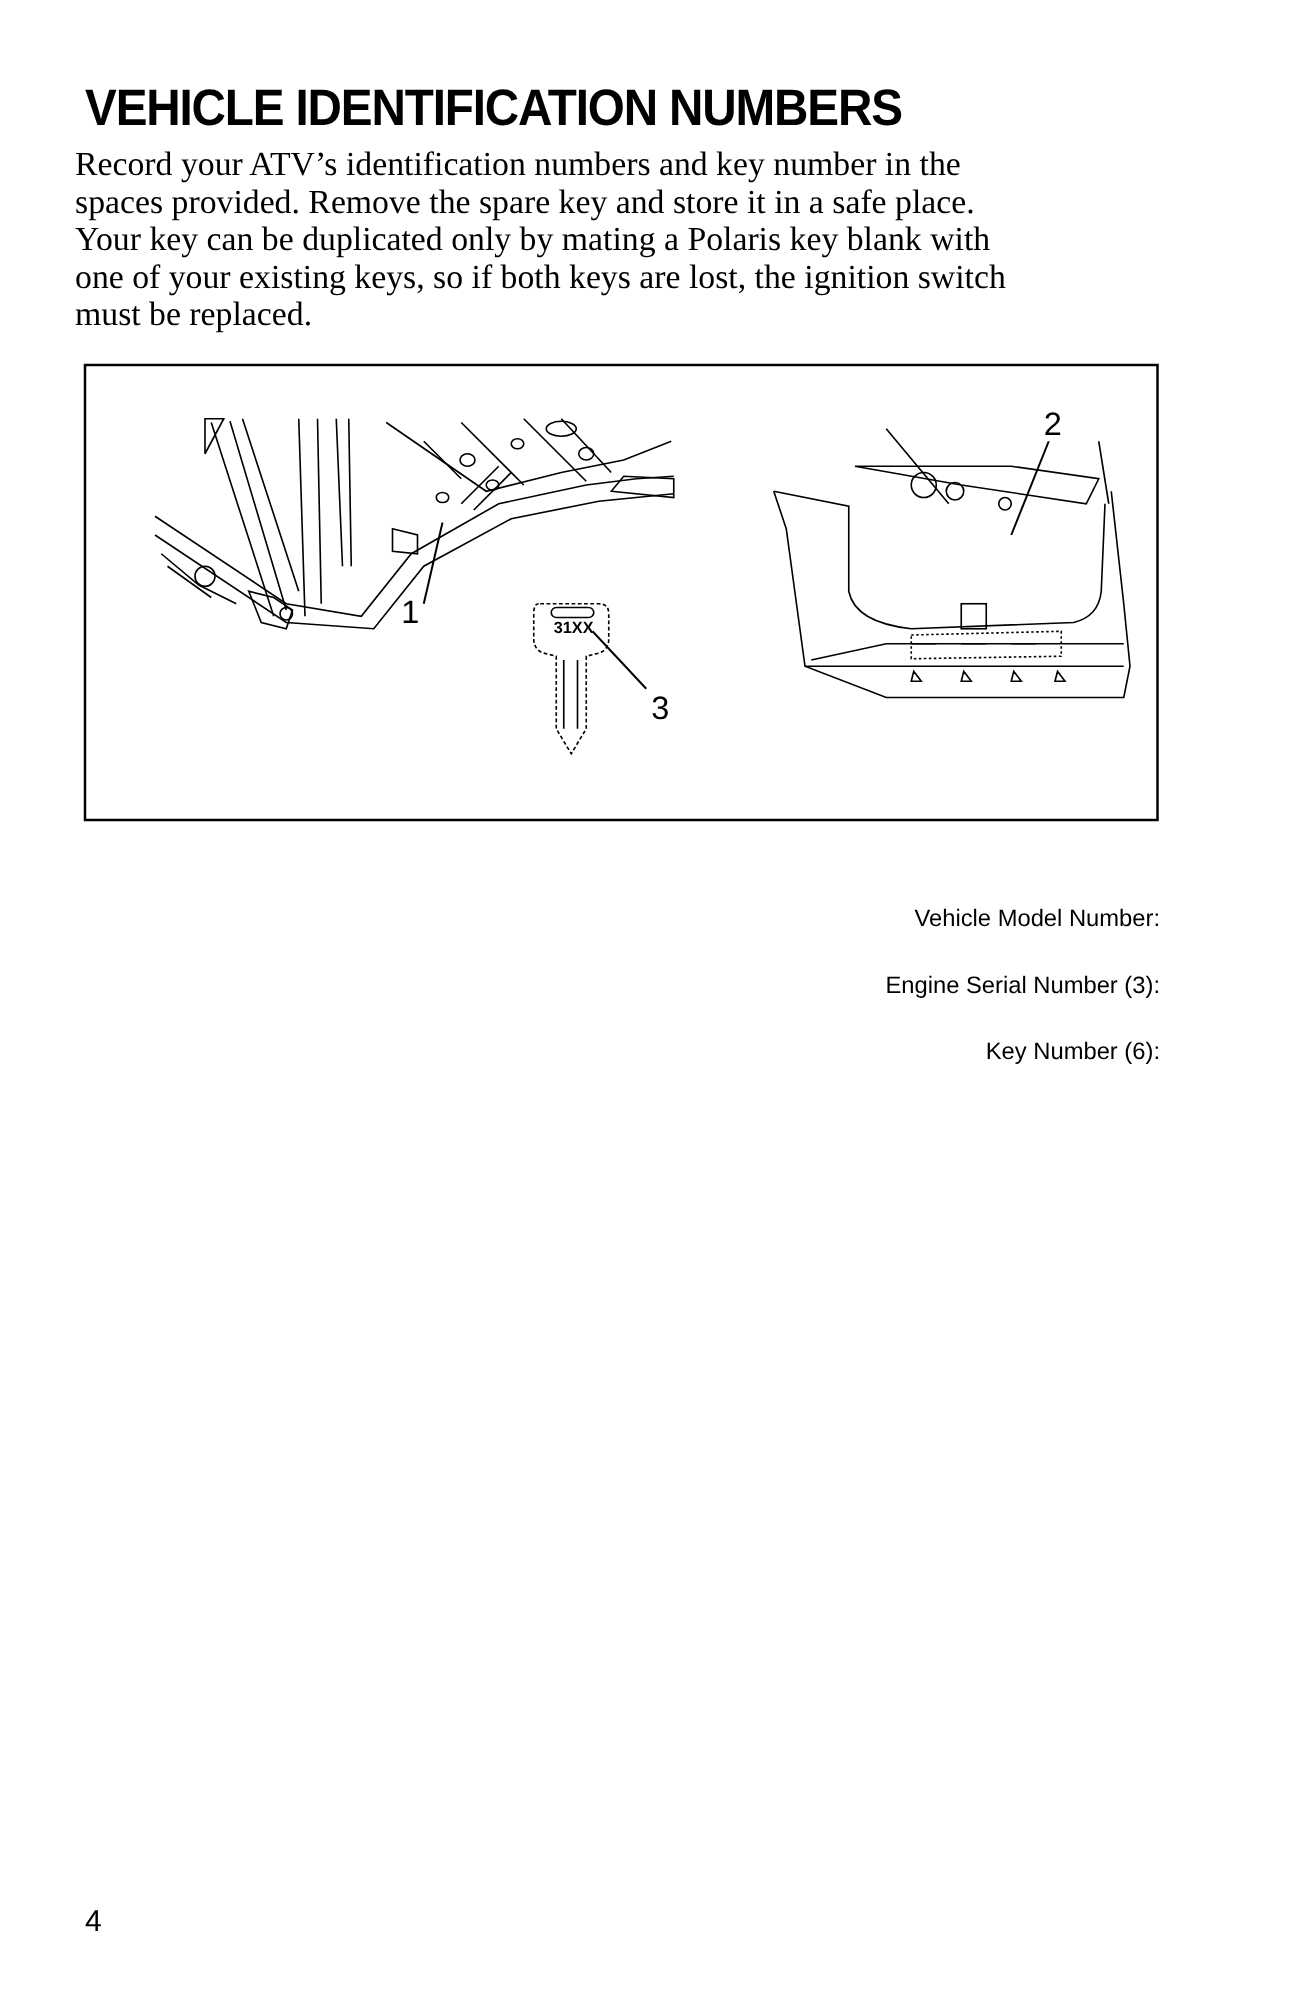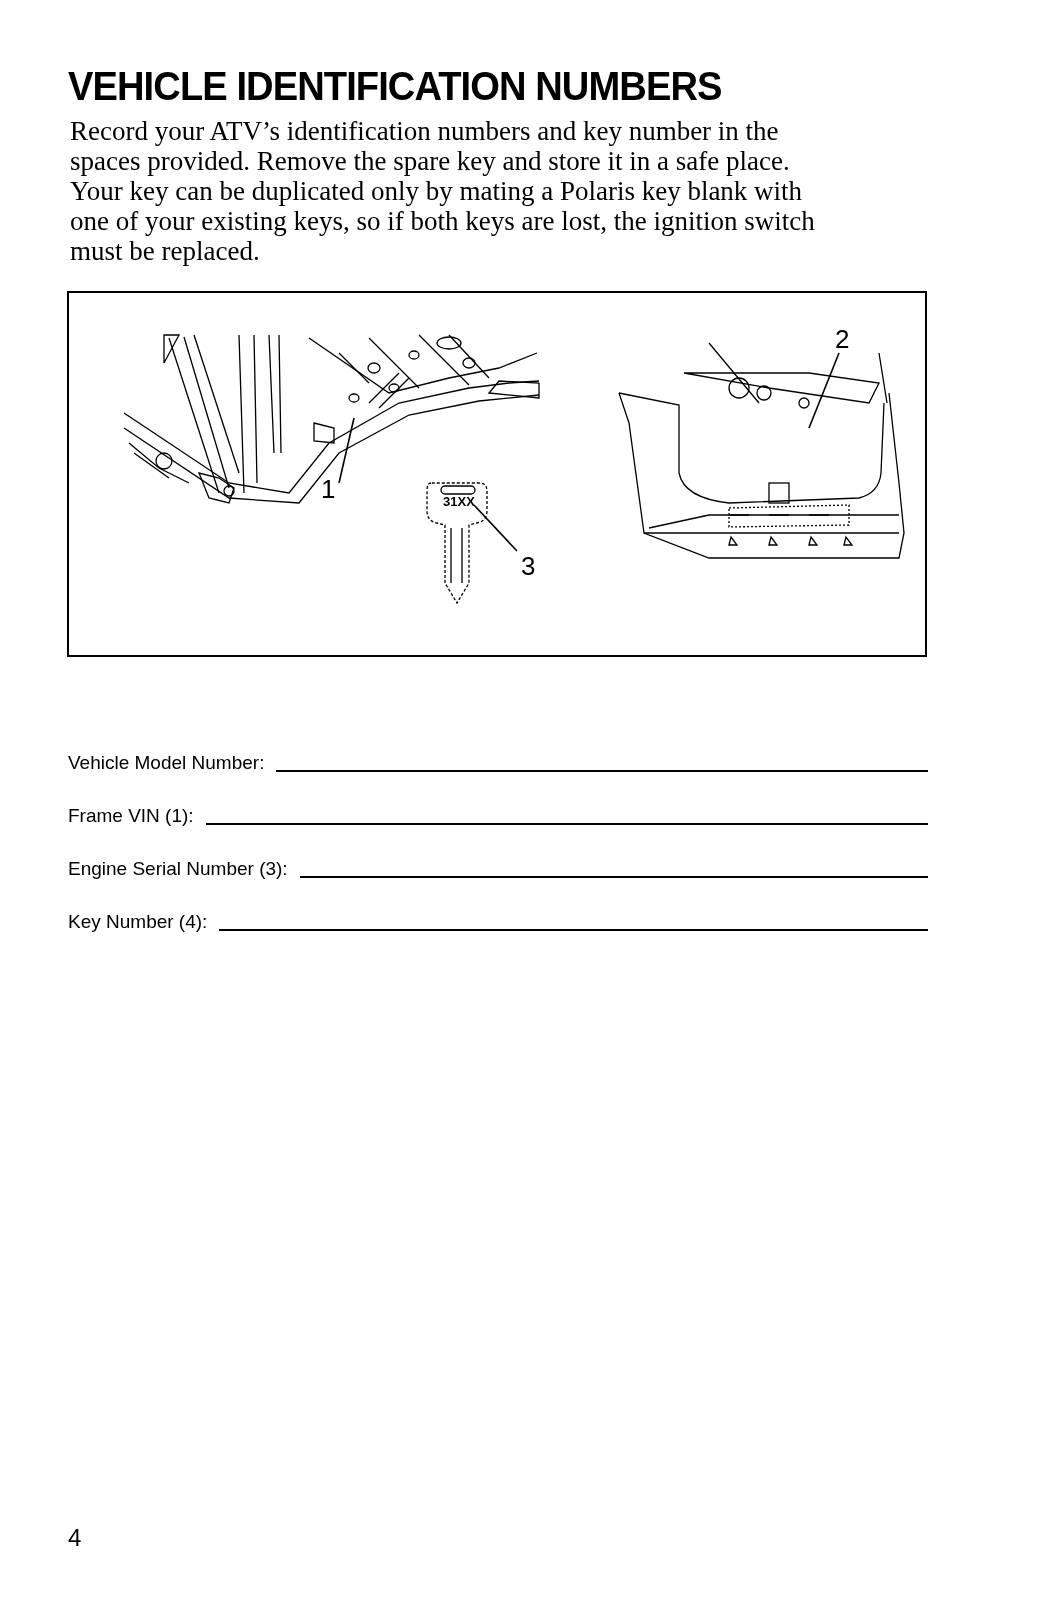--- a/index.html
+++ b/index.html
@@ -4,33 +4,33 @@
 <style>
   html, body { margin: 0; padding: 0; background: #ffffff; }
   body { width: 1050px; height: 1600px; position: relative; overflow: hidden; color: #000; }
   .title {
     position: absolute; left: 68px; top: 62px;
     font-family: "Liberation Sans", sans-serif; font-weight: bold;
     font-size: 41px; letter-spacing: -1px; margin: 0; line-height: 48px;
     transform: scaleX(0.93); transform-origin: left top;
   }
   .intro {
-    position: absolute; left: 70px; top: 116px; width: 880px;
+    position: absolute; left: 60px; top: 116px; width: 880px;
     font-family: "Liberation Serif", serif; font-size: 27px; line-height: 30px;
     margin: 0; white-space: pre-line;
   }
   .figure {
     position: absolute; left: 67px; top: 291px; width: 860px; height: 366px;
     border: 2px solid #000; box-sizing: border-box;
   }
   .figure svg { position: absolute; left: 0; top: 0; }
   .callout { font-family: "Liberation Sans", sans-serif; font-size: 26px; }
   .keytext { font-family: "Liberation Sans", sans-serif; font-size: 13px; font-weight: bold; }
   .form { position: absolute; left: 68px; top: 725px; width: 860px; }
-  .row { display: flex; align-items: flex-end; height: 53px; font-family: "Liberation Sans", sans-serif; font-size: 19px; }
+  .row { display: flex; align-items: flex-end; height: 53px; font-family: "Liberation Sans", sans-serif; font-size: 19px; flex-direction: column; }
   .row .label { white-space: nowrap; padding-bottom: 4px; }
   .row .line { flex: 1; border-bottom: 2px solid #000; margin-left: 12px; height: 1px; margin-bottom: 6px; }
   .pagenum { position: absolute; left: 68px; top: 1524px; font-family: "Liberation Sans", sans-serif; font-size: 24px; }
 </style>
 </head>
 <body>
 
 <h1 class="title">VEHICLE IDENTIFICATION NUMBERS</h1>
 <p class="intro">Record your ATV’s identification numbers and key number in the
 spaces provided.  Remove the spare key and store it in a safe place.
@@ -93,26 +93,22 @@
     </g>
   </svg>
 </div>
 
 <div class="form">
   <div class="row">
     <span class="label">Vehicle Model Number:</span>
     <span class="line"></span>
   </div>
   <div class="row">
-    <span class="label">Frame VIN (1):</span>
-    <span class="line"></span>
-  </div>
-  <div class="row">
     <span class="label">Engine Serial Number (3):</span>
     <span class="line"></span>
   </div>
   <div class="row">
-    <span class="label">Key Number (4):</span>
+    <span class="label">Key Number (6):</span>
     <span class="line"></span>
   </div>
 </div>
 
 <div class="pagenum">4</div>
 
 </body></html>

